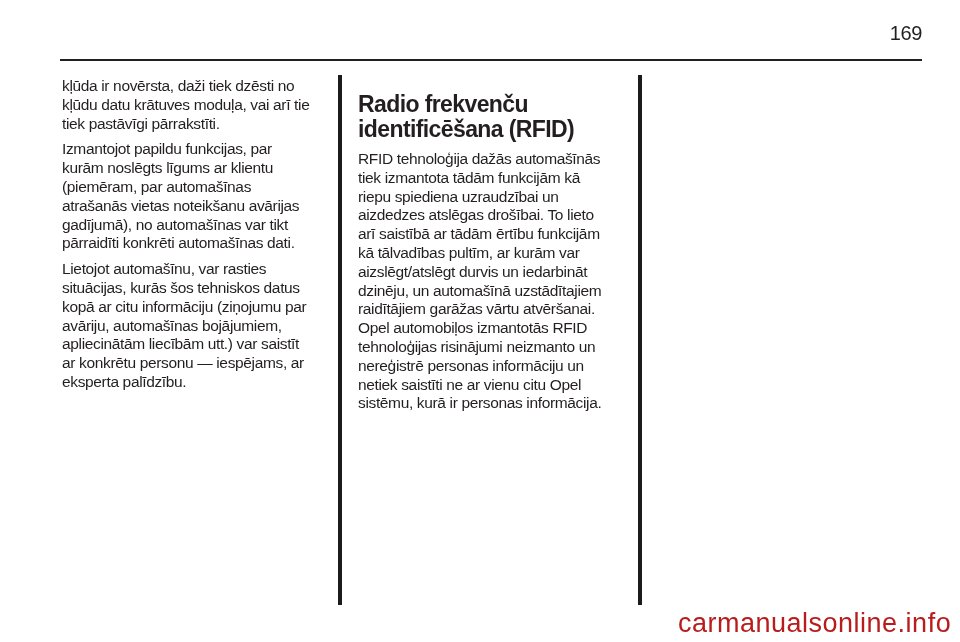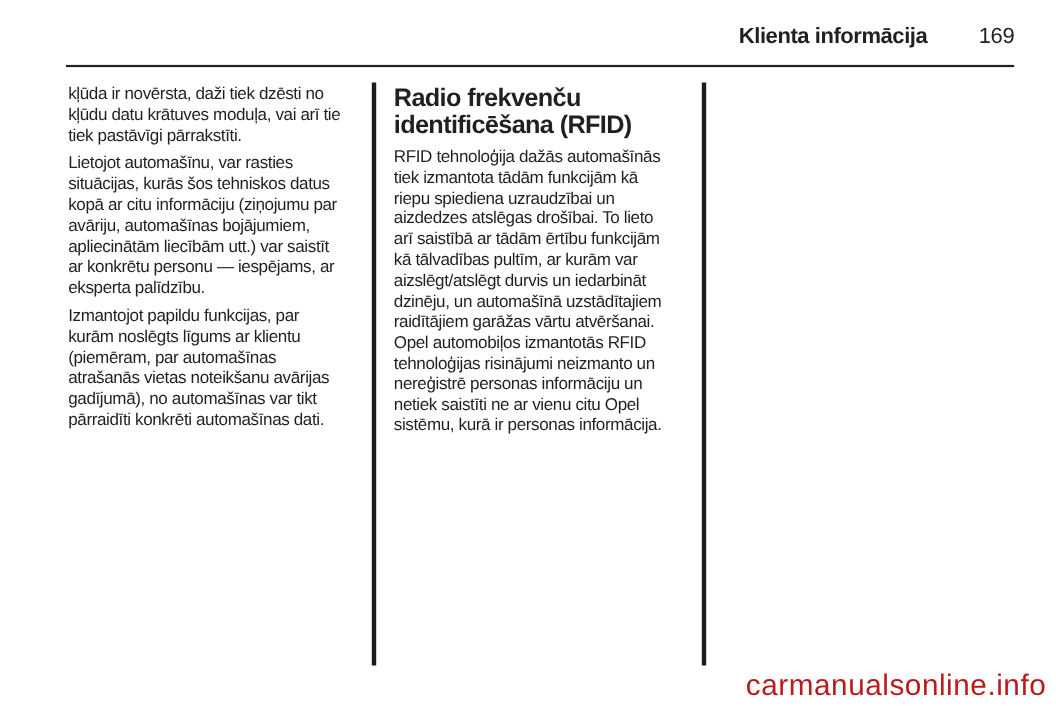--- a/index.html
+++ b/index.html
@@ -61,21 +61,21 @@
   .divider-2 { left: 638px; }
   .body-par {
     margin: 0 0 7px 0;
     font-size: 15.5px;
     line-height: 18.8px;
     font-weight: normal;
     letter-spacing: -0.35px;
     white-space: pre-line;
   }
   .section-heading {
-    margin: 0 0 8px 0;
+    margin: 16px 0 8px 0;
     font-size: 23px;
     line-height: 25px;
     font-weight: bold;
     letter-spacing: -0.6px;
     white-space: pre-line;
   }
   
   .watermark {
     position: absolute;
     top: 608px;
@@ -85,43 +85,42 @@
     color: #b91c1c;
     letter-spacing: 0.5px;
     white-space: nowrap;
   }
 </style>
 </head>
 <body>
 
 <div class="page">
 
-  <div class="header-title">Klienta informācija</div>
 
   <div class="page-number">169</div>
 
   <div class="header-rule"></div>
 
   <div class="col col-1">
     <p class="body-par">kļūda ir novērsta, daži tiek dzēsti no
 kļūdu datu krātuves moduļa, vai arī tie
 tiek pastāvīgi pārrakstīti.</p>
+    <p class="body-par">Izmantojot papildu funkcijas, par
+kurām noslēgts līgums ar klientu
+(piemēram, par automašīnas
+atrašanās vietas noteikšanu avārijas
+gadījumā), no automašīnas var tikt
+pārraidīti konkrēti automašīnas dati.</p>
     <p class="body-par">Lietojot automašīnu, var rasties
 situācijas, kurās šos tehniskos datus
 kopā ar citu informāciju (ziņojumu par
 avāriju, automašīnas bojājumiem,
 apliecinātām liecībām utt.) var saistīt
 ar konkrētu personu — iespējams, ar
 eksperta palīdzību.</p>
-    <p class="body-par">Izmantojot papildu funkcijas, par
-kurām noslēgts līgums ar klientu
-(piemēram, par automašīnas
-atrašanās vietas noteikšanu avārijas
-gadījumā), no automašīnas var tikt
-pārraidīti konkrēti automašīnas dati.</p>
   </div>
 
   <div class="col-divider divider-1"></div>
 
   <div class="col col-2">
     <h2 class="section-heading">Radio frekvenču
 identificēšana (RFID)</h2>
     <p class="body-par">RFID tehnoloģija dažās automašīnās
 tiek izmantota tādām funkcijām kā
 riepu spiediena uzraudzībai un

